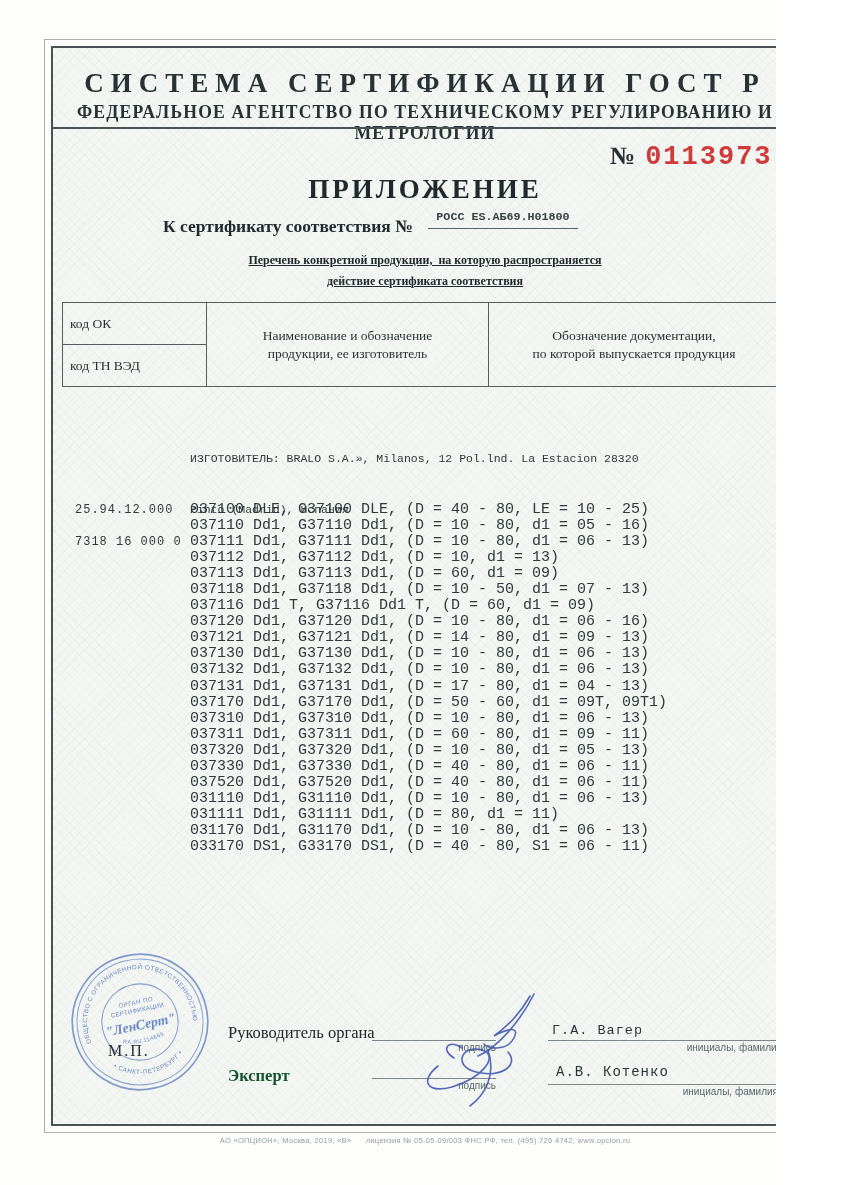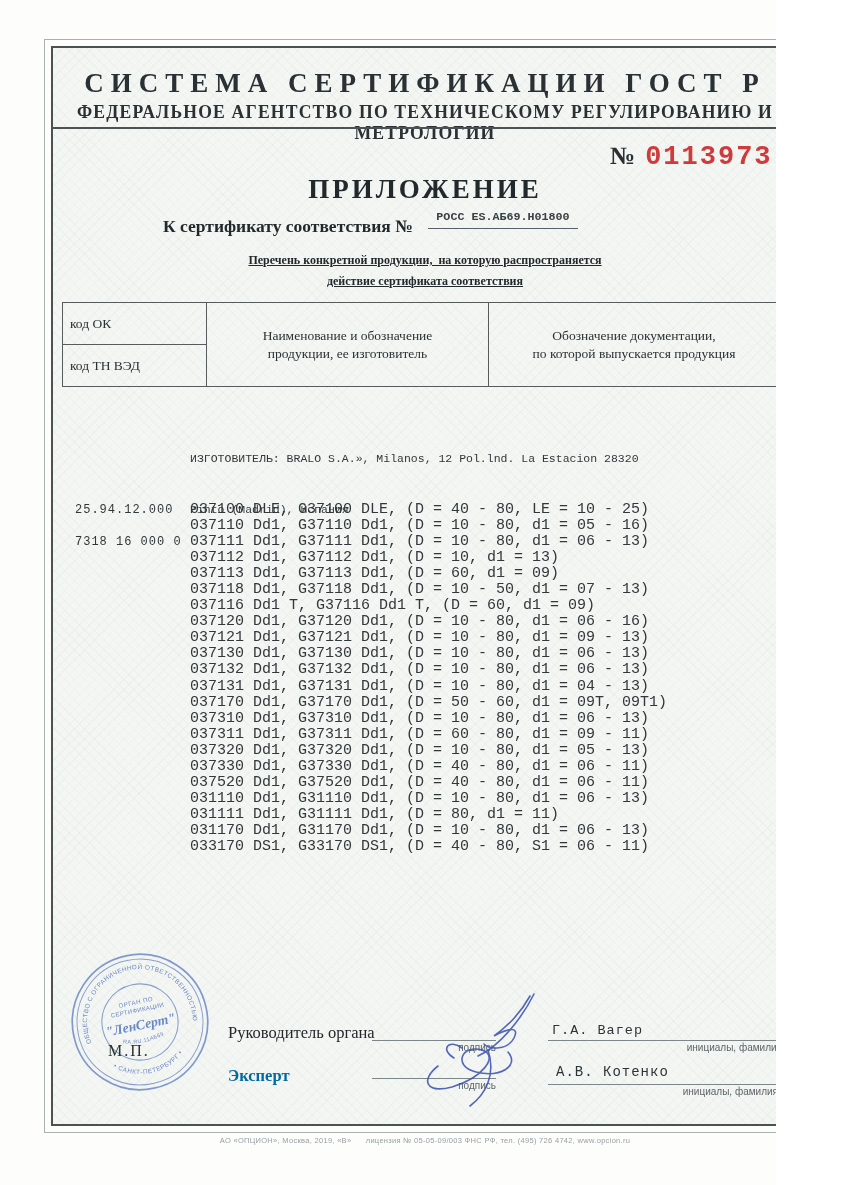--- a/index.html
+++ b/index.html
@@ -51,21 +51,21 @@
   .code-ok{left:75px;top:503px;font-size:12px;letter-spacing:1px;}
   .code-tnved{left:75px;top:535px;font-size:12px;letter-spacing:1px;}
   .product-list{left:190px;top:502px;width:560px;}
   .prod-row{font-family:"Liberation Mono", monospace;font-size:15px;height:16.05px;
             line-height:16.05px;color:#31383b;white-space:pre;}
   
   .stamp{left:66px;top:948px;width:148px;height:148px;transform:rotate(-12deg);opacity:0.88;}
   .mp-label{left:108px;top:1042px;font-size:16px;letter-spacing:2px;color:#2b3134;}
   
   .role1{left:228px;top:1023px;font-weight:normal;font-size:16.5px;color:#22292c;}
-  .role2{left:228px;top:1066px;font-weight:bold;font-size:16.5px;color:#0369a1;}
+  .role2{left:228px;top:1066px;font-weight:bold;font-size:16.5px;color:#14532d;}
   .sig-line{border-bottom:1px solid #7d8689;height:0;}
   .line-sign1{left:372px;top:1040px;width:124px;}
   .line-name1{left:548px;top:1040px;width:234px;}
   .line-sign2{left:372px;top:1078px;width:124px;}
   .line-name2{left:548px;top:1084px;width:230px;}
   .caption{font-family:"Liberation Sans", sans-serif;font-size:10px;color:#5c666a;text-align:right;}
   .cap-sign1{left:372px;top:1042px;width:124px;}
   .cap-name1{left:548px;top:1042px;width:234px;}
   .cap-sign2{left:372px;top:1080px;width:124px;}
   .cap-name2{left:548px;top:1086px;width:230px;}
@@ -129,24 +129,24 @@
 
   <div class="abs product-list">
       <div class="prod-row">037100 DLE, G37100 DLE, (D = 40 - 80, LE = 10 - 25)</div>
       <div class="prod-row">037110 Dd1, G37110 Dd1, (D = 10 - 80, d1 = 05 - 16)</div>
       <div class="prod-row">037111 Dd1, G37111 Dd1, (D = 10 - 80, d1 = 06 - 13)</div>
       <div class="prod-row">037112 Dd1, G37112 Dd1, (D = 10, d1 = 13)</div>
       <div class="prod-row">037113 Dd1, G37113 Dd1, (D = 60, d1 = 09)</div>
       <div class="prod-row">037118 Dd1, G37118 Dd1, (D = 10 - 50, d1 = 07 - 13)</div>
       <div class="prod-row">037116 Dd1 T, G37116 Dd1 T, (D = 60, d1 = 09)</div>
       <div class="prod-row">037120 Dd1, G37120 Dd1, (D = 10 - 80, d1 = 06 - 16)</div>
-      <div class="prod-row">037121 Dd1, G37121 Dd1, (D = 10 - 80, d1 = 09 - 13)</div>
+      <div class="prod-row">037121 Dd1, G37121 Dd1, (D = 14 - 80, d1 = 09 - 13)</div>
       <div class="prod-row">037130 Dd1, G37130 Dd1, (D = 10 - 80, d1 = 06 - 13)</div>
       <div class="prod-row">037132 Dd1, G37132 Dd1, (D = 10 - 80, d1 = 06 - 13)</div>
-      <div class="prod-row">037131 Dd1, G37131 Dd1, (D = 10 - 80, d1 = 04 - 13)</div>
+      <div class="prod-row">037131 Dd1, G37131 Dd1, (D = 17 - 80, d1 = 04 - 13)</div>
       <div class="prod-row">037170 Dd1, G37170 Dd1, (D = 50 - 60, d1 = 09T, 09T1)</div>
       <div class="prod-row">037310 Dd1, G37310 Dd1, (D = 10 - 80, d1 = 06 - 13)</div>
       <div class="prod-row">037311 Dd1, G37311 Dd1, (D = 60 - 80, d1 = 09 - 11)</div>
       <div class="prod-row">037320 Dd1, G37320 Dd1, (D = 10 - 80, d1 = 05 - 13)</div>
       <div class="prod-row">037330 Dd1, G37330 Dd1, (D = 40 - 80, d1 = 06 - 11)</div>
       <div class="prod-row">037520 Dd1, G37520 Dd1, (D = 40 - 80, d1 = 06 - 11)</div>
       <div class="prod-row">031110 Dd1, G31110 Dd1, (D = 10 - 80, d1 = 06 - 13)</div>
       <div class="prod-row">031111 Dd1, G31111 Dd1, (D = 80, d1 = 11)</div>
       <div class="prod-row">031170 Dd1, G31170 Dd1, (D = 10 - 80, d1 = 06 - 13)</div>
       <div class="prod-row">033170 DS1, G33170 DS1, (D = 40 - 80, S1 = 06 - 11)</div>

